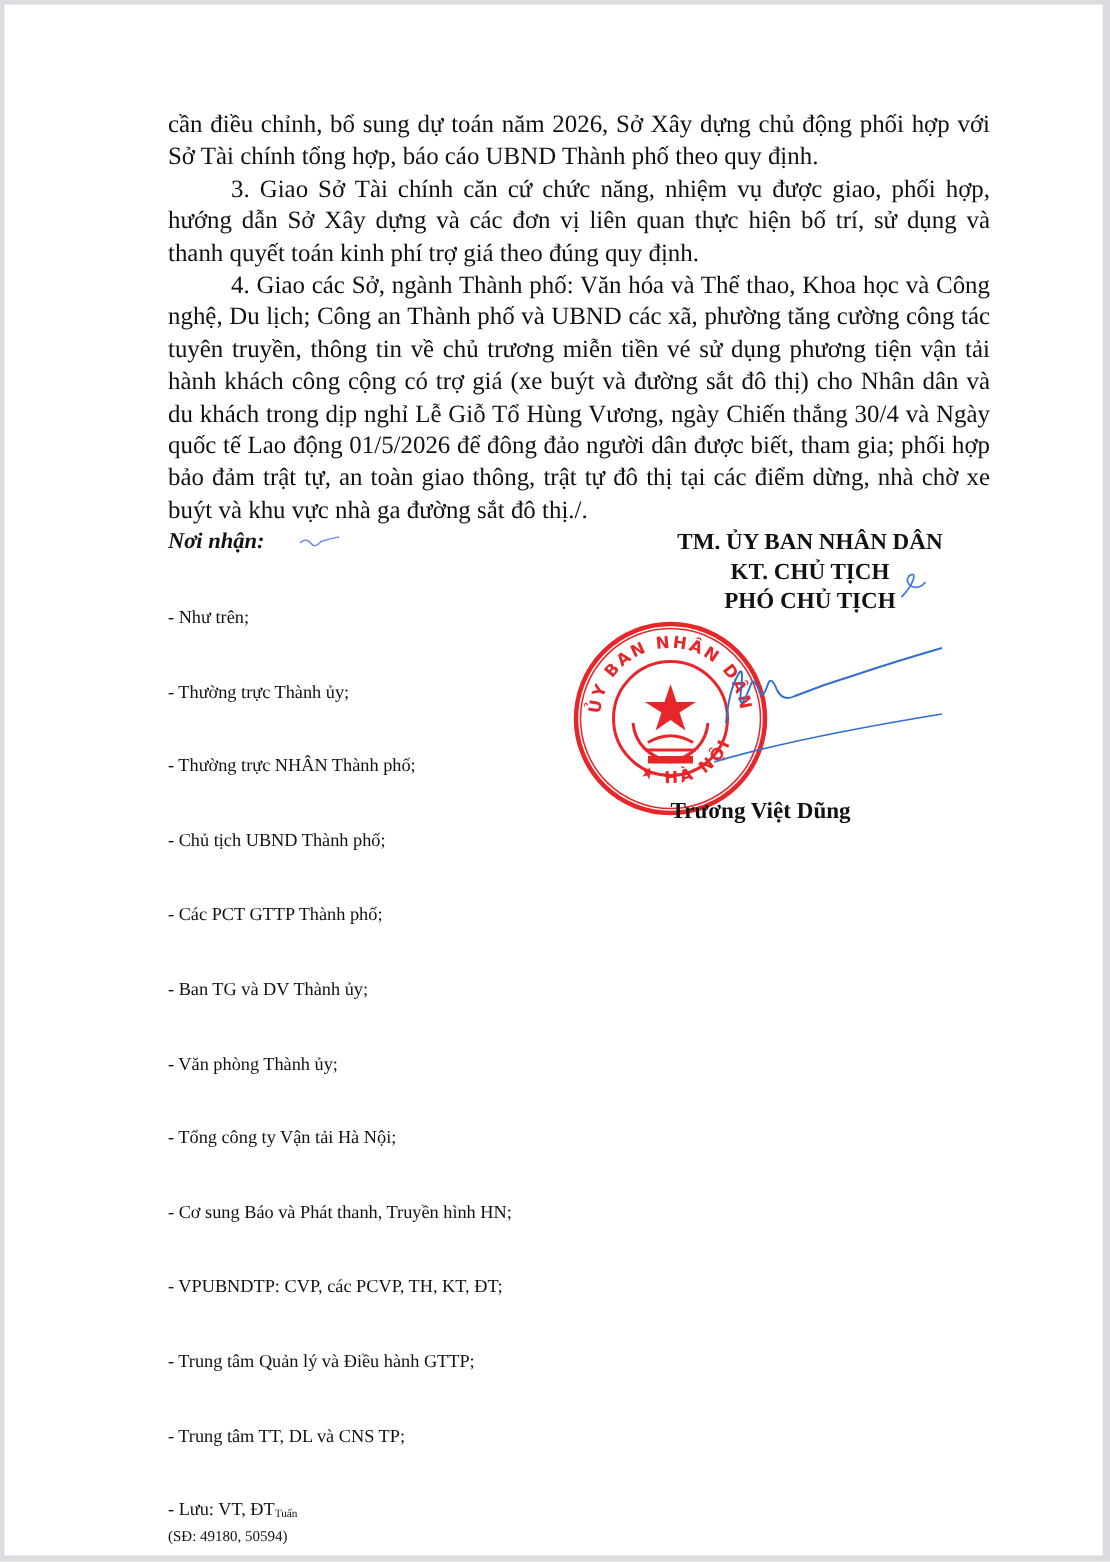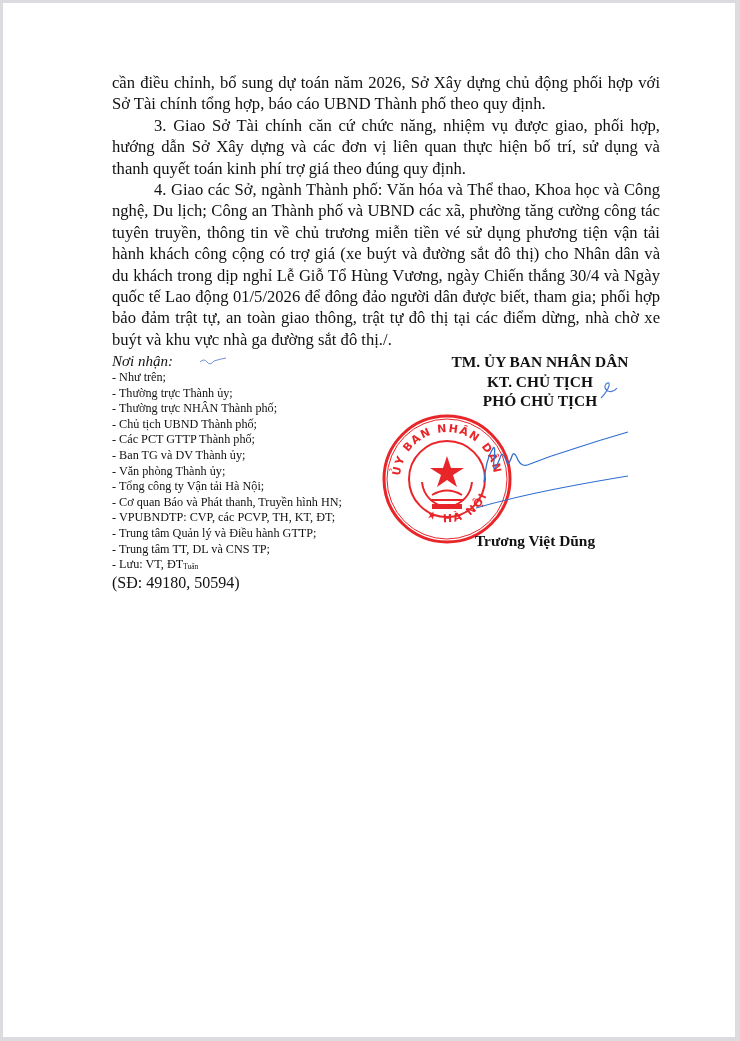--- a/index.html
+++ b/index.html
@@ -29,44 +29,44 @@
   .body-text p.indent { text-indent: 42px; }
 
   .recipients {
     position: absolute;
     left: 112px; top: 352px;
     width: 290px;
     font-size: 12.2px;
     line-height: 15.6px;
   }
   .recipients .title {
-    font-weight: normal; font-style: italic;
+    font-weight: bold; font-style: italic;
     font-size: 15px; line-height: 18px;
     position: relative;
   }
   .recipients .ink-mark {
     position: absolute; left: 86px; top: 4px;
   }
-  .recipients .item { white-space: nowrap; }
+  .recipients .item { white-space: nowrap; margin-top: 34px; }
   .recipients .sub { font-size: 7.5px; vertical-align: -1px; }
-  .recipients .ref { font-size: 16px; line-height: 15px; }
+  .recipients .ref { font-size: 10px; line-height: 15px; }
 
   .sign-block {
     position: absolute;
     left: 410px; top: 352px;
     width: 260px;
     text-align: center;
     font-weight: bold;
     font-size: 15.4px;
     line-height: 19.6px;
   }
   .sign-block .line { white-space: nowrap; }
   .signer-name {
     position: absolute;
-    left: 475px; top: 532px;
+    left: 447px; top: 532px;
     font-weight: bold;
     font-size: 15.4px;
     white-space: nowrap;
   }
   .seal { position: absolute; left: 380px; top: 412px; }
   .signature { position: absolute; left: 470px; top: 420px; }
   .initial-mark { position: absolute; left: 597px; top: 378px; }
 </style>
 </head>
 <body>
@@ -87,21 +87,21 @@
     </svg>
   </div>
   <div class="item">- Như trên;</div>
   <div class="item">- Thường trực Thành ủy;</div>
   <div class="item">- Thường trực NHÂN Thành phố;</div>
   <div class="item">- Chủ tịch UBND Thành phố;</div>
   <div class="item">- Các PCT GTTP Thành phố;</div>
   <div class="item">- Ban TG và DV Thành ủy;</div>
   <div class="item">- Văn phòng Thành ủy;</div>
   <div class="item">- Tổng công ty Vận tải Hà Nội;</div>
-  <div class="item">- Cơ quan Báo và Phát thanh, Truyền hình HN;</div>
+  <div class="item">- Cơ sung Báo và Phát thanh, Truyền hình HN;</div>
   <div class="item">- VPUBNDTP: CVP, các PCVP, TH, KT, ĐT;</div>
   <div class="item">- Trung tâm Quản lý và Điều hành GTTP;</div>
   <div class="item">- Trung tâm TT, DL và CNS TP;</div>
   <div class="item"><span>- Lưu: VT, ĐT</span><span class="sub">Tuấn</span></div>
   <div class="ref">(SĐ: 49180, 50594)</div>
 </div>
 
 <div class="sign-block">
   <div class="line">TM. ỦY BAN NHÂN DÂN</div>
   <div class="line">KT. CHỦ TỊCH</div>

